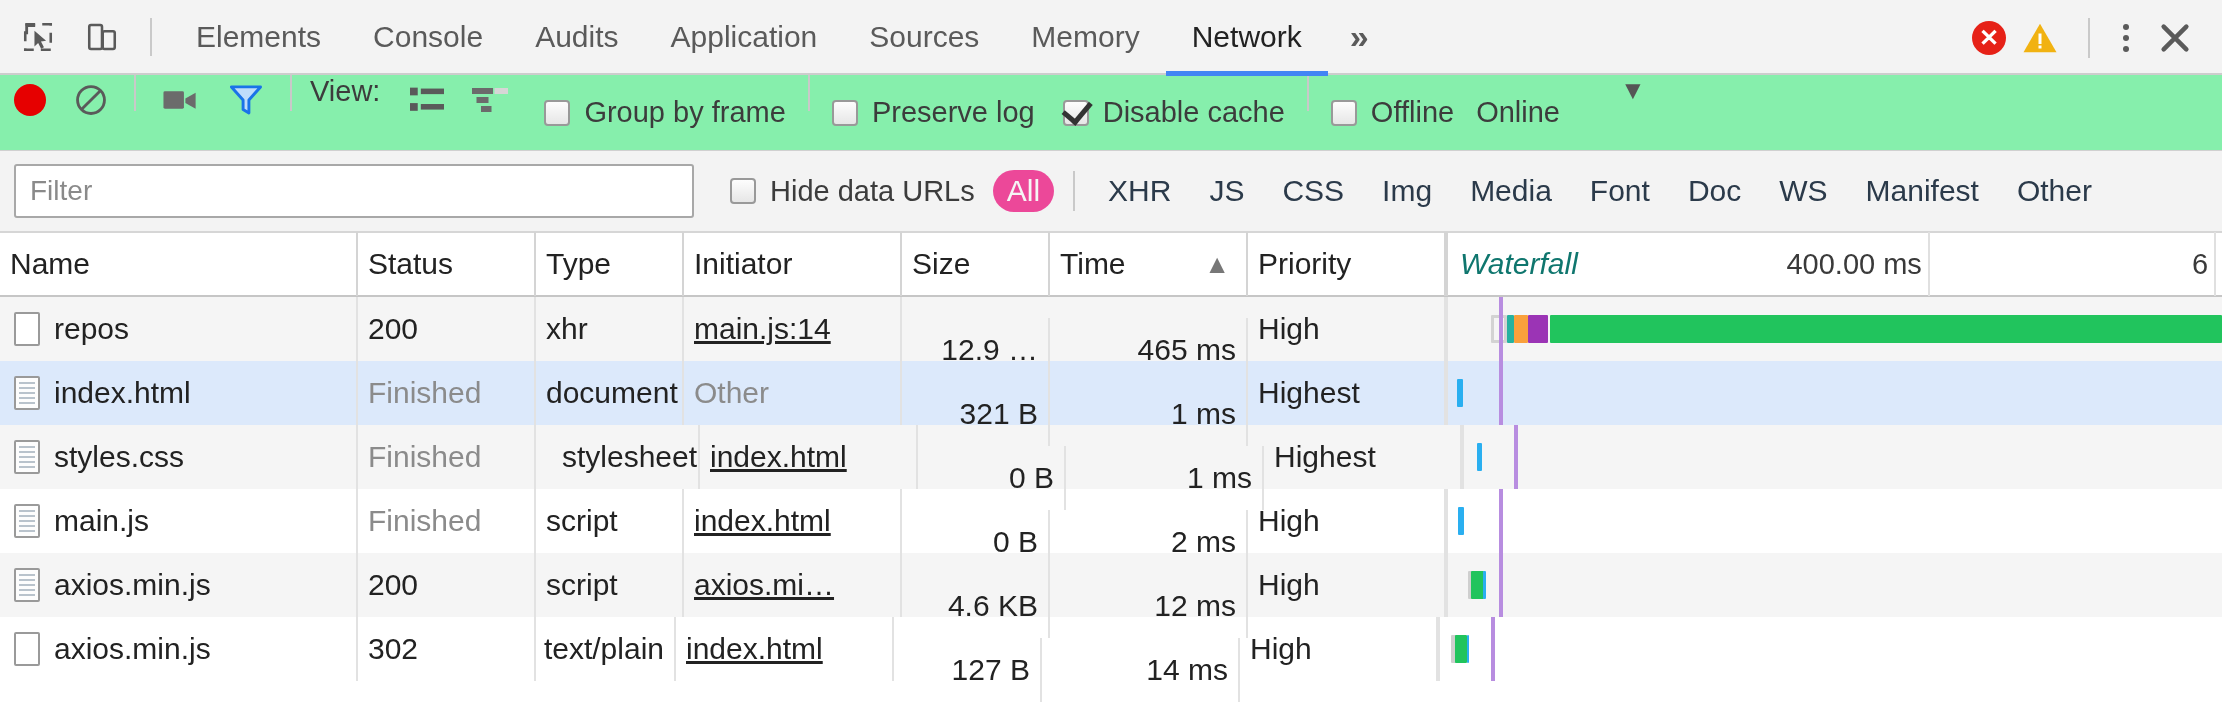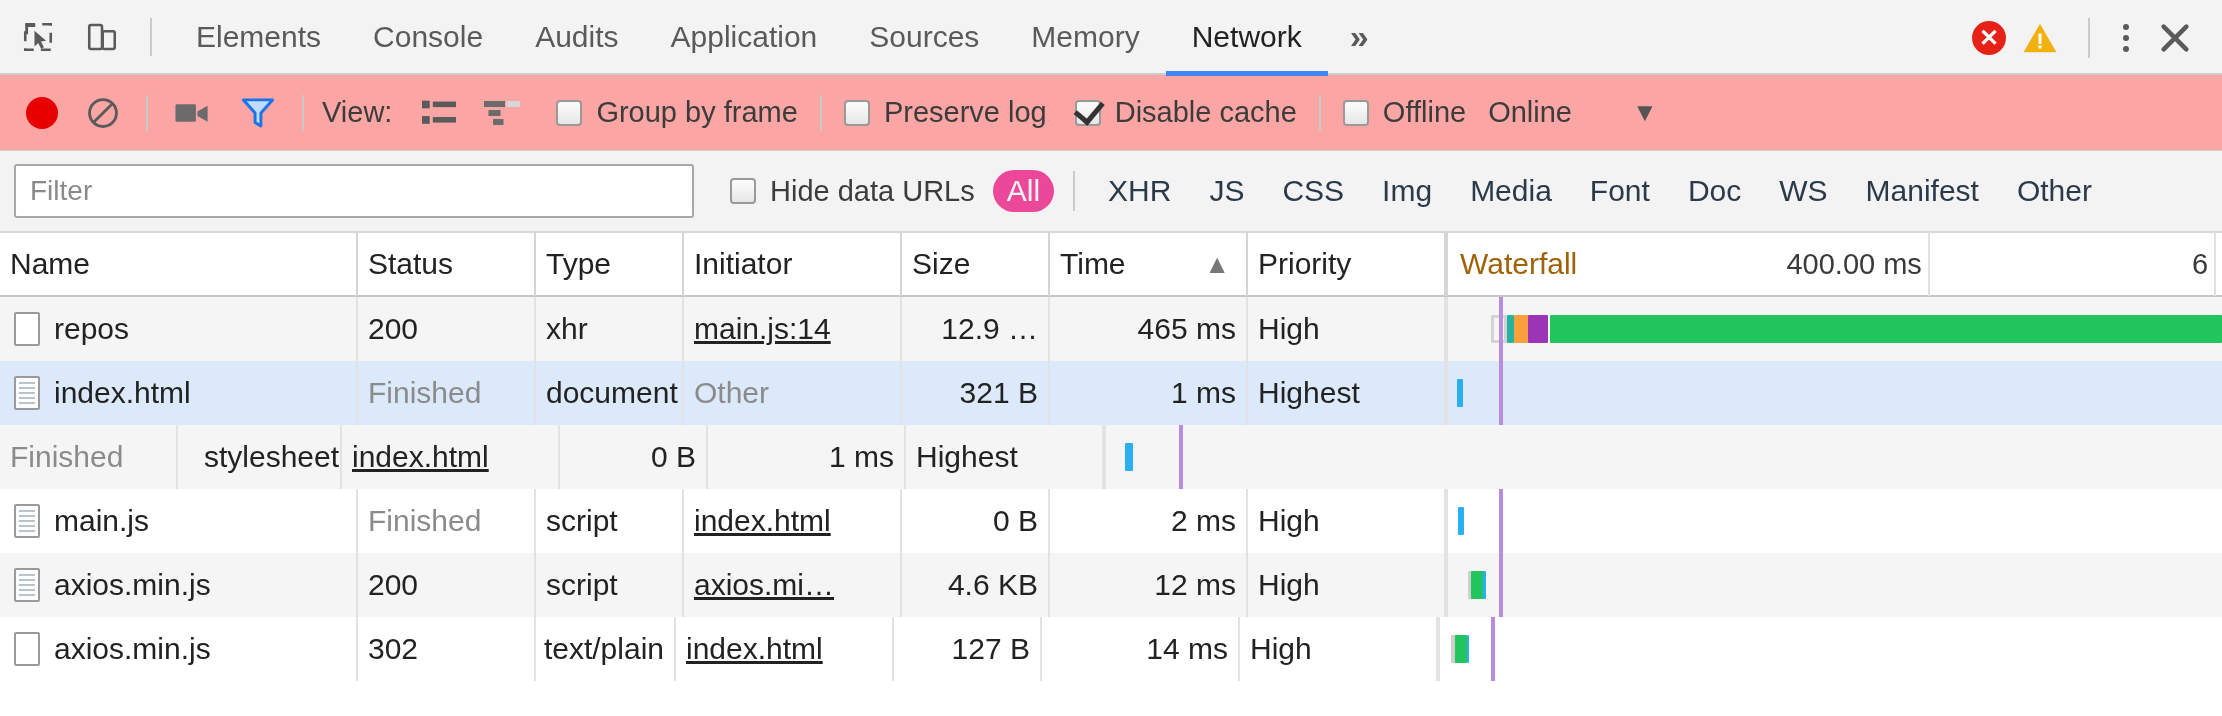--- a/index.html
+++ b/index.html
@@ -68,25 +68,24 @@
   }
   .warn-badge { margin-right: 8px; display: flex; }
   .vsep2 { width: 2px; height: 40px; background: #c9c9c9; margin: 0 14px 0 22px; }
   .kebab { width: 44px; display: flex; flex-direction: column; align-items: center; gap: 5px; }
   .kebab i { width: 6px; height: 6px; border-radius: 50%; background: #5a5a5a; display: block; }
   .closex { width: 54px; display: flex; align-items: center; justify-content: center; }
 
   
   #toolbar {
     height: 76px;
-    background: #fca5a5;
+    background: #86efac;
     border-bottom: 1px solid #d0d0d0;
     display: flex;
-    align-items: center;
-    padding-left: 12px;
+    padding-left: 0;
   }
   .rec-dot {
     width: 32px; height: 32px; border-radius: 50%;
     background: #e60000;
   }
   .tbtn { display: flex; align-items: center; justify-content: center; height: 50px; padding: 0 14px; }
   .tb-vsep { width: 2px; height: 36px; background: #c9c9c9; margin: 0 12px; }
   .tlabel { font-size: 29px; color: #3c3c3c; }
   .cb {
     width: 26px; height: 26px;
@@ -166,21 +165,21 @@
   .td {
     height: 64px;
     display: flex; align-items: center;
     border-right: 2px solid #e2e2e2;
     padding: 0 10px;
     flex: none;
     color: #222;
     overflow: hidden;
     white-space: nowrap;
   }
-  .td.num { justify-content: flex-end; }
+  .td.num { justify-content: flex-end; margin-top: 21px; }
   .td.muted { color: #8b8b8b; }
   .name-cell { gap: 14px; padding-left: 14px; }
 
   
   .ficon { width: 26px; height: 34px; flex: none; position: relative; }
   .ficon .sheet {
     position: absolute; inset: 0;
     background: #fff;
     border: 2px solid #9a9a9a;
     border-radius: 2px;
@@ -423,21 +422,21 @@
         <span>Size</span>
       </div>
       <div class="th" style="width: 198px;">
         <span>Time</span>
         <span style="margin-left: auto; margin-right: 16px; font-size: 26px; color: rgb(119, 119, 119);">▲</span>
       </div>
       <div class="th" style="width: 198px;">
         <span>Priority</span>
       </div>
       <div class="wf-head" style="border-left: 2px solid rgb(212, 212, 212);">
-        <div style="position: absolute; left: 12px; top: 50%; transform: translateY(-50%); font-size: 30px; color: #a16207;">Waterfall</div>
+        <div style="position: absolute; left: 12px; top: 50%; transform: translateY(-50%); font-size: 30px; color: #0f766e; font-style: italic;">Waterfall</div>
         <div class="wf-tick" style="left: 62%;">
           <span>400.00 ms</span>
         </div>
         <div class="wf-tick" style="left: 99%;">
           <span>6</span>
         </div>
       </div>
     </div>
   <div class="rows" id="tbody">
       <div class="row odd">
@@ -498,20 +497,26 @@
         </div>
         <div class="td " style="width: 198px;">
           <span>Highest</span>
         </div>
         <div class="wf" style="border-left: 2px solid rgb(226, 226, 226);">
           <div class="bar" style="left: 1.2%; width: 0.75%; background: rgb(42, 175, 240);"></div>
           <div class="marker" style="left: 6.55%; background: rgb(184, 141, 224);"></div>
         </div>
       </div>
       <div class="row odd">
+        <div class="td name-cell" style="width: 358px;">
+          <span class="ficon lined">
+            <span class="sheet"></span>
+          </span>
+          <span>styles.css</span>
+        </div>
         <div class="td  muted" style="width: 178px;">
           <span>Finished</span>
         </div>
         <div class="td " style="width: 148px; margin-left: 16px;">
           <span>stylesheet</span>
         </div>
         <div class="td " style="width: 218px;">
           <span style="text-decoration: underline;">index.html</span>
         </div>
         <div class="td num" style="width: 148px;">

